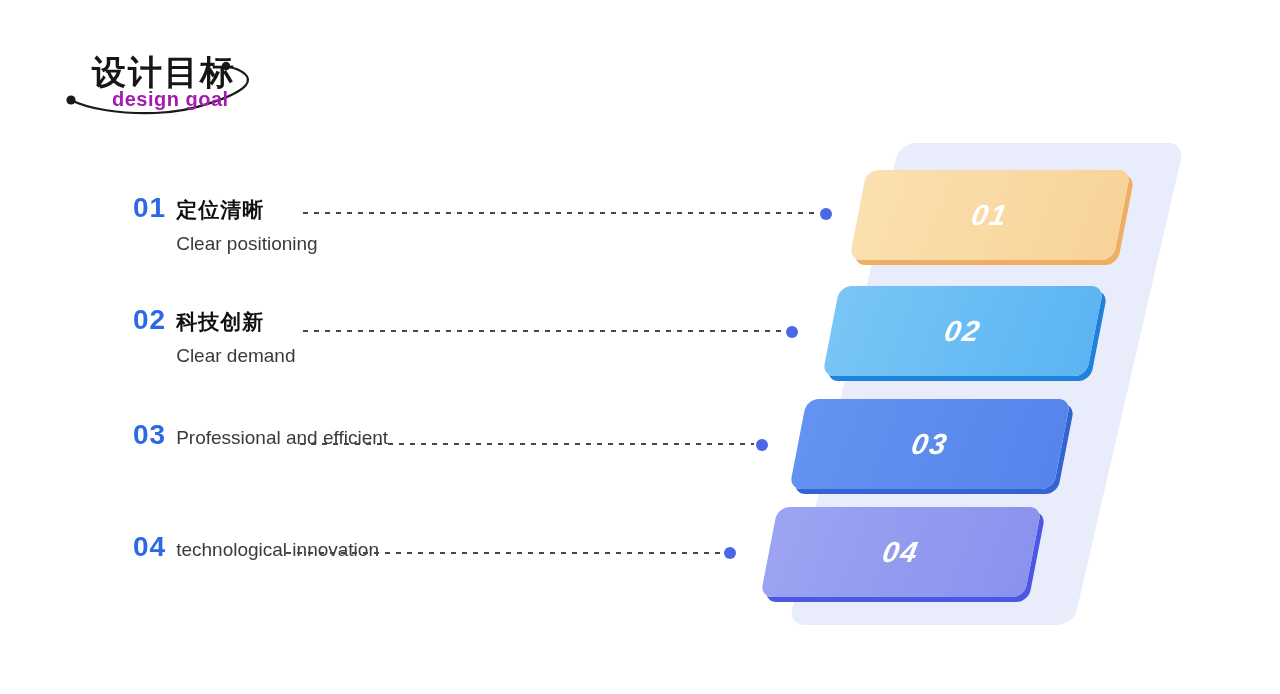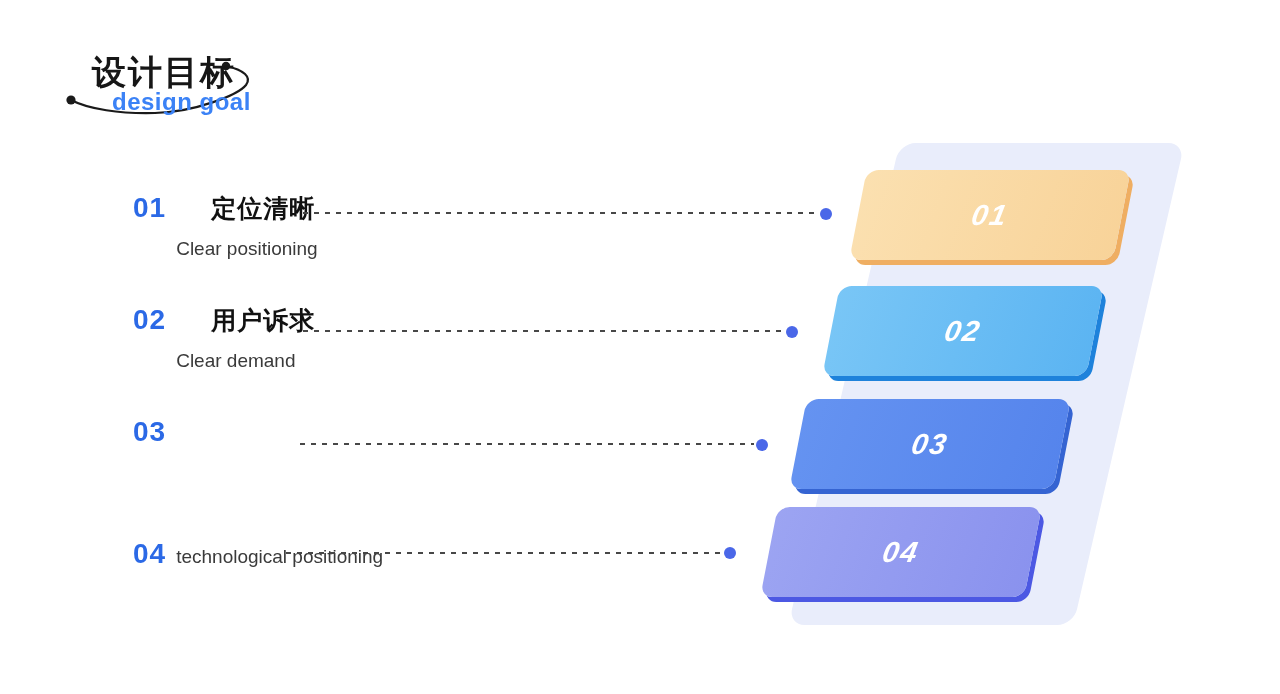--- a/index.html
+++ b/index.html
@@ -13,40 +13,40 @@
 
   
   .title-block { position: absolute; left: 0; top: 0; width: 320px; height: 140px; }
   .title-zh {
     position: absolute; left: 92px; top: 50px;
     font-size: 34px; font-weight: 700; color: #161616; letter-spacing: 2px;
     white-space: nowrap;
   }
   .title-en {
     position: absolute; left: 112px; top: 88px;
-    font-size: 24px; font-weight: 600; color: #3b82f6; letter-spacing: 0.5px;
+    font-size: 20px; font-weight: 600; color: #a21caf; letter-spacing: 0.5px;
     white-space: nowrap;
     text-align: right;
   }
   .title-swoosh { position: absolute; left: 55px; top: 45px; width: 210px; height: 80px; }
 
   
   .goal-row { position: absolute; left: 133px; display: flex; align-items: baseline; }
   .goal-row .num {
     font-size: 28px; font-weight: 800; color: #2b69e6; letter-spacing: 1px;
     margin-right: 10px; line-height: 28px;
   }
   .goal-row .texts { display: flex; flex-direction: column; }
   .goal-row .zh {
-    font-size: 25px; font-weight: 800; color: #111111; letter-spacing: 1px;
-    line-height: 28px; white-space: nowrap; margin-left: 35px;
+    font-size: 21px; font-weight: 800; color: #111111; letter-spacing: 1px;
+    line-height: 28px; white-space: nowrap;
   }
   .goal-row .en {
     font-size: 19px; font-weight: 400; color: #3a3a3a;
-    line-height: 24px; margin-top: 15px; white-space: nowrap;
+    line-height: 24px; margin-top: 8px; white-space: nowrap;
   }
   .row-1 { top: 194px; } .row-2 { top: 306px; } .row-3 { top: 418px; } .row-4 { top: 530px; }
 
   
   .leader {
     position: absolute; height: 2px;
     background: repeating-linear-gradient(90deg, #474747 0 5px, transparent 5px 11px);
   }
   .leader-1 { left: 303px; top: 212px; width: 515px; }
   .leader-2 { left: 303px; top: 330px; width: 481px; }
@@ -107,33 +107,34 @@
 <div class="goal-row row-1">
   <span class="num">01</span>
   <span class="texts">
     <span class="zh">定位清晰</span>
     <span class="en">Clear positioning</span>
   </span>
 </div>
 <div class="goal-row row-2">
   <span class="num">02</span>
   <span class="texts">
-    <span class="zh">用户诉求</span>
+    <span class="zh">科技创新</span>
     <span class="en">Clear demand</span>
   </span>
 </div>
 <div class="goal-row row-3">
   <span class="num">03</span>
   <span class="texts">
+    <span class="en">Professional and efficient</span>
   </span>
 </div>
 <div class="goal-row row-4">
   <span class="num">04</span>
   <span class="texts">
-    <span class="en">technological positioning</span>
+    <span class="en">technological innovation</span>
   </span>
 </div>
 
 <div class="leader leader-1"></div>
 <div class="leader leader-2"></div>
 <div class="leader leader-3"></div>
 <div class="leader leader-4"></div>
 <div class="leader-dot dot-1"></div>
 <div class="leader-dot dot-2"></div>
 <div class="leader-dot dot-3"></div>

